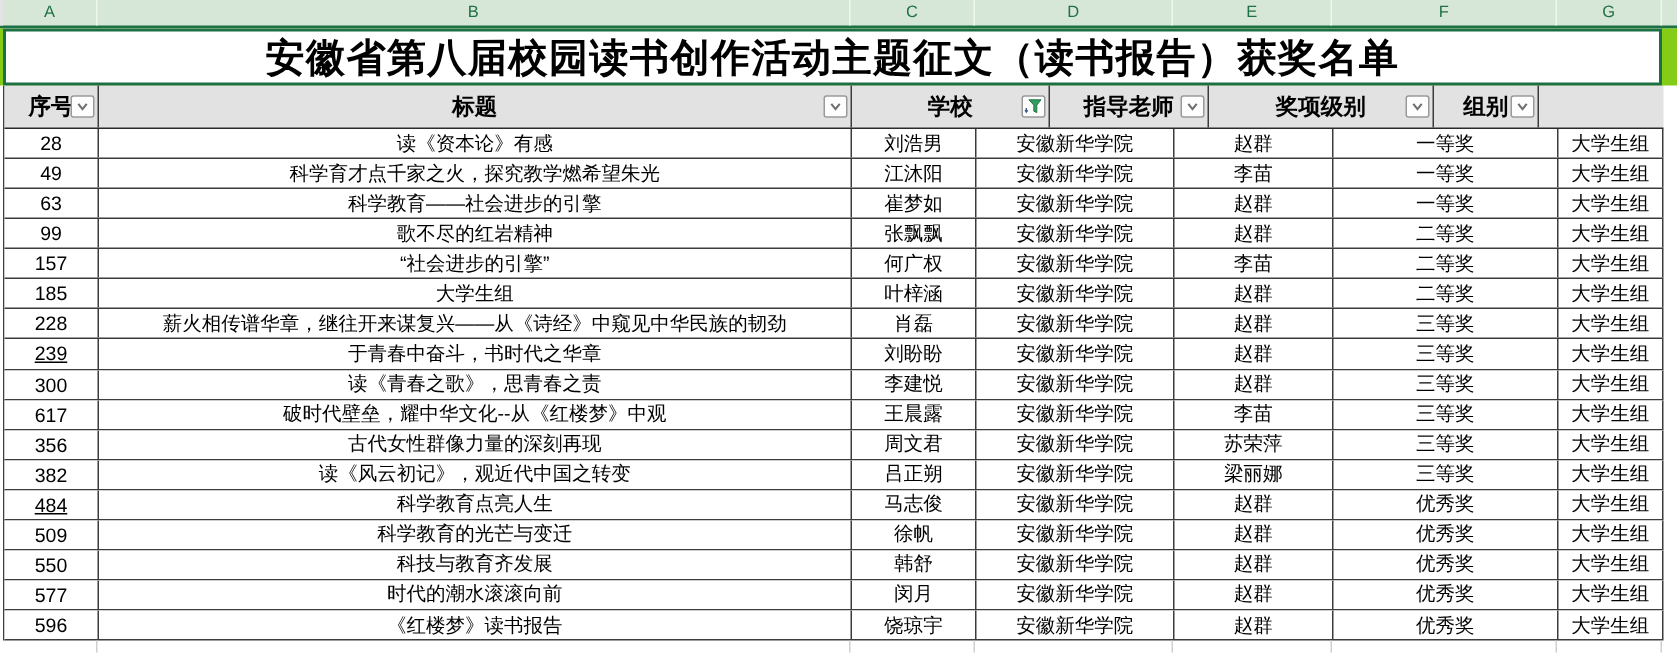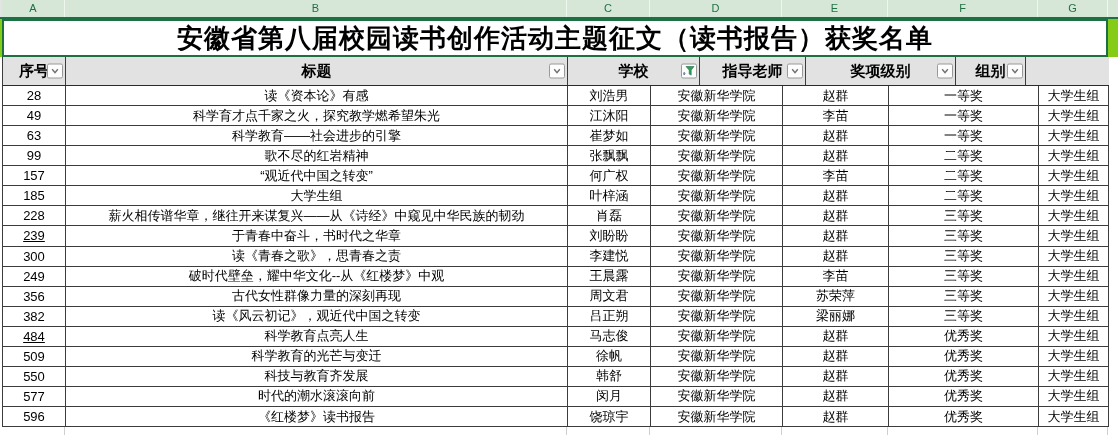--- a/index.html
+++ b/index.html
@@ -159,21 +159,21 @@
           <div class="dcell" style="width: 63px;">99</div>
           <div class="dcell" style="width: 502px;">歌不尽的红岩精神</div>
           <div class="dcell" style="width: 83px;">张飘飘</div>
           <div class="dcell" style="width: 132px;">安徽新华学院</div>
           <div class="dcell" style="width: 106px;">赵群</div>
           <div class="dcell" style="width: 150px;">二等奖</div>
           <div class="dcell" style="width: 70px;">大学生组</div>
         </div>
         <div class="drow">
           <div class="dcell" style="width: 63px;">157</div>
-          <div class="dcell" style="width: 502px;">“观近代中国之转变”</div>
+          <div class="dcell" style="width: 502px;">“社会进步的引擎”</div>
           <div class="dcell" style="width: 83px;">何广权</div>
           <div class="dcell" style="width: 132px;">安徽新华学院</div>
           <div class="dcell" style="width: 106px;">李苗</div>
           <div class="dcell" style="width: 150px;">二等奖</div>
           <div class="dcell" style="width: 70px;">大学生组</div>
         </div>
         <div class="drow">
           <div class="dcell" style="width: 63px;">185</div>
           <div class="dcell" style="width: 502px;">大学生组</div>
           <div class="dcell" style="width: 83px;">叶梓涵</div>
@@ -203,21 +203,21 @@
         <div class="drow">
           <div class="dcell" style="width: 63px;">300</div>
           <div class="dcell" style="width: 502px;">读《青春之歌》，思青春之责</div>
           <div class="dcell" style="width: 83px;">李建悦</div>
           <div class="dcell" style="width: 132px;">安徽新华学院</div>
           <div class="dcell" style="width: 106px;">赵群</div>
           <div class="dcell" style="width: 150px;">三等奖</div>
           <div class="dcell" style="width: 70px;">大学生组</div>
         </div>
         <div class="drow">
-          <div class="dcell" style="width: 63px;">249</div>
+          <div class="dcell" style="width: 63px;">617</div>
           <div class="dcell" style="width: 502px;">破时代壁垒，耀中华文化--从《红楼梦》中观</div>
           <div class="dcell" style="width: 83px;">王晨露</div>
           <div class="dcell" style="width: 132px;">安徽新华学院</div>
           <div class="dcell" style="width: 106px;">李苗</div>
           <div class="dcell" style="width: 150px;">三等奖</div>
           <div class="dcell" style="width: 70px;">大学生组</div>
         </div>
         <div class="drow">
           <div class="dcell" style="width: 63px;">356</div>
           <div class="dcell" style="width: 502px;">古代女性群像力量的深刻再现</div>

